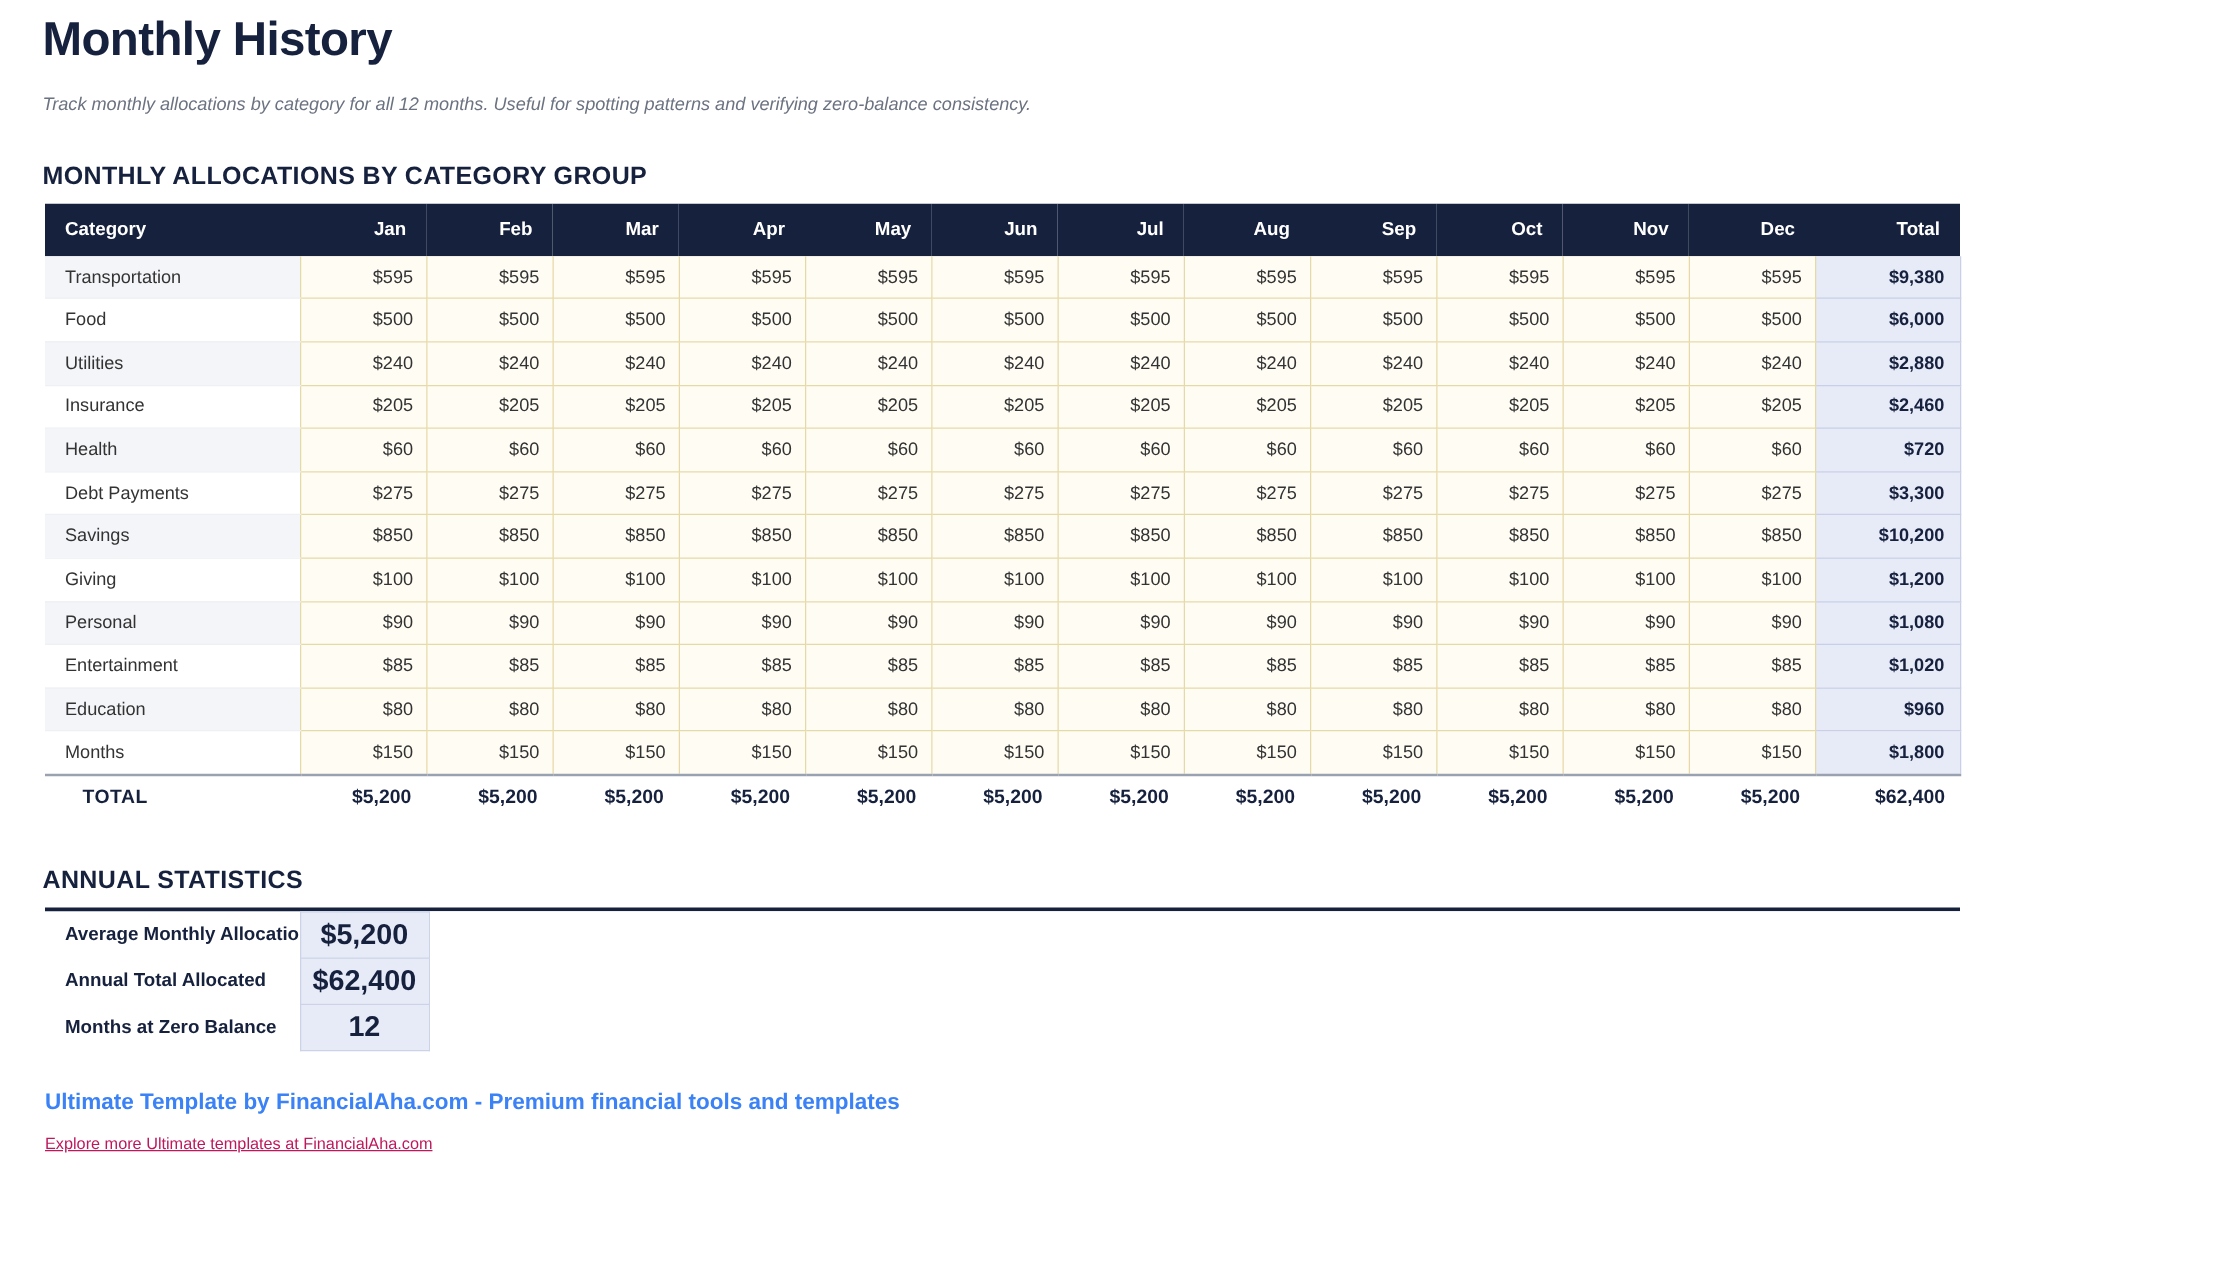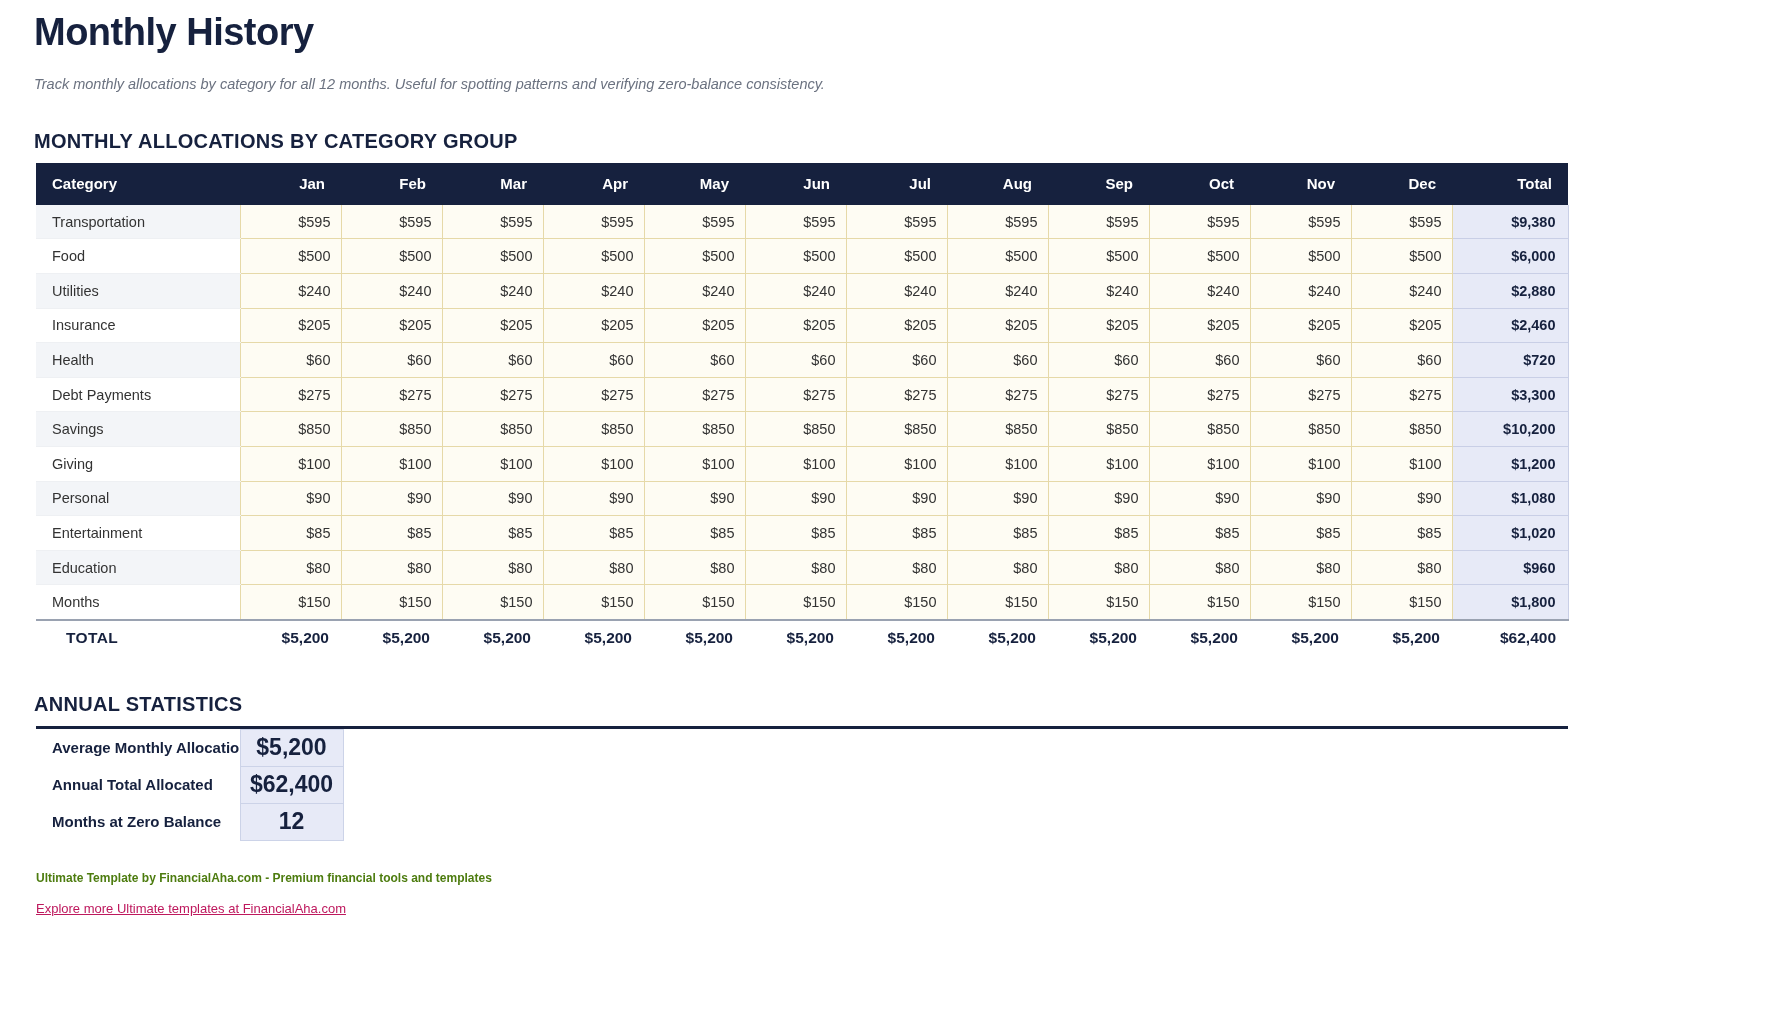--- a/index.html
+++ b/index.html
@@ -148,23 +148,23 @@
     white-space: nowrap;
   }
   table.stats td.stat-filler {
     background: #ffffff;
   }
   .footer {
     margin-left: 18px;
     margin-top: 30px;
   }
   .footer-brand {
-    font-size: 12px;
-    font-weight: bold;
-    color: #4d7c0f;
+    font-size: 18px;
+    font-weight: bold;
+    color: #3b82f6;
     margin-bottom: 14px;
   }
   .footer-link {
     font-size: 13px;
     color: #be185d;
     text-decoration: underline;
     display: inline-block;
   }
 </style>
 </head>

